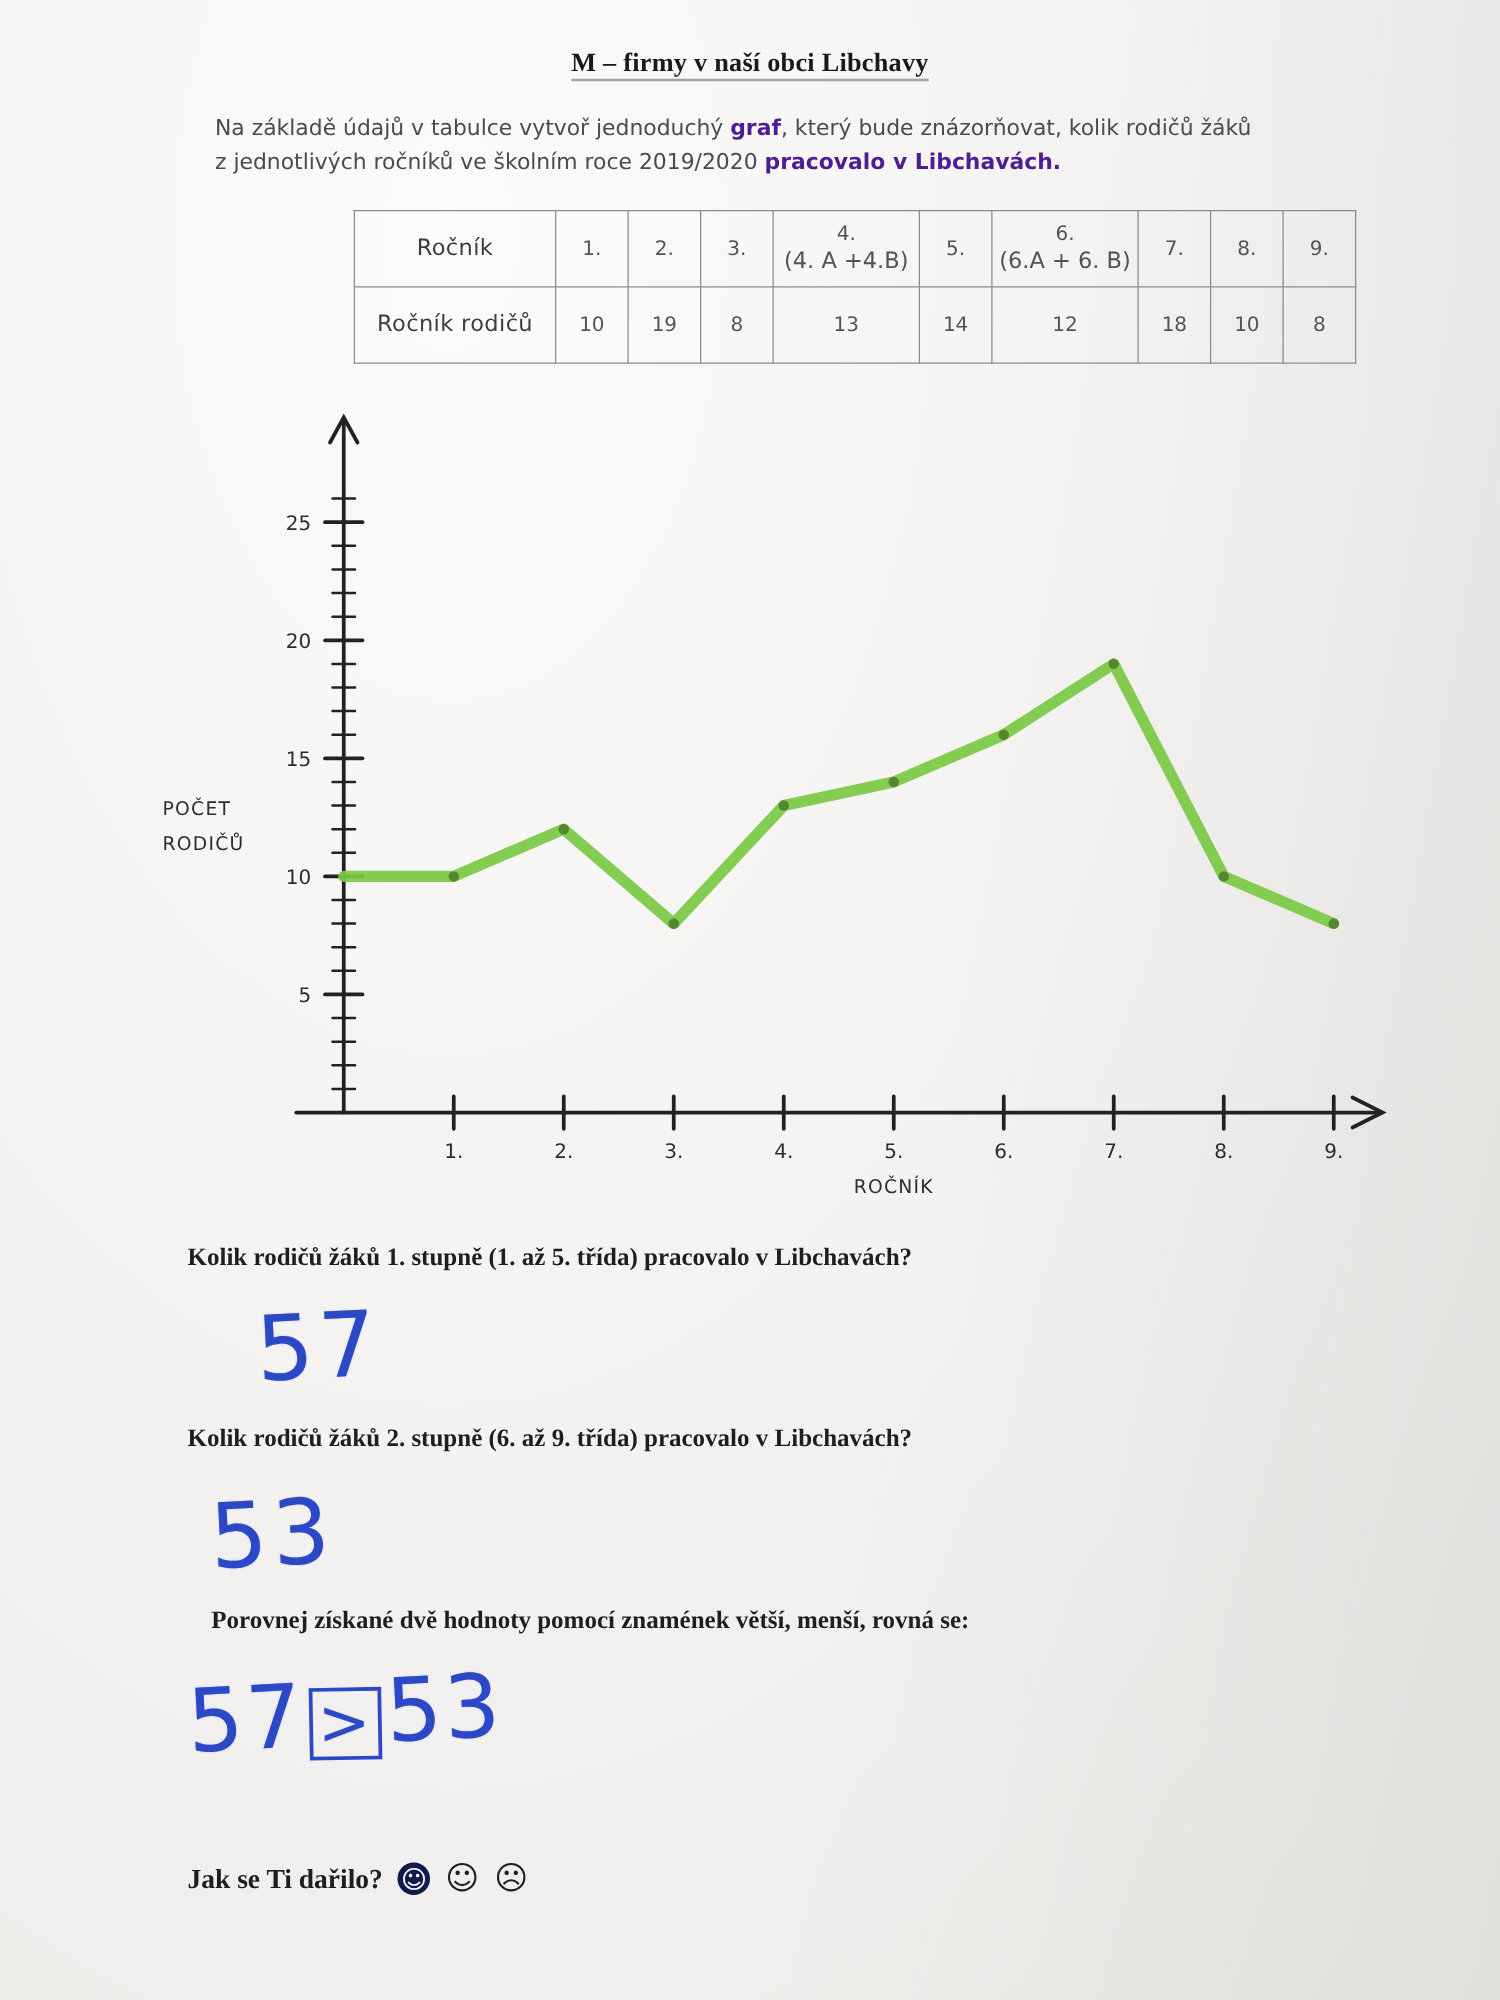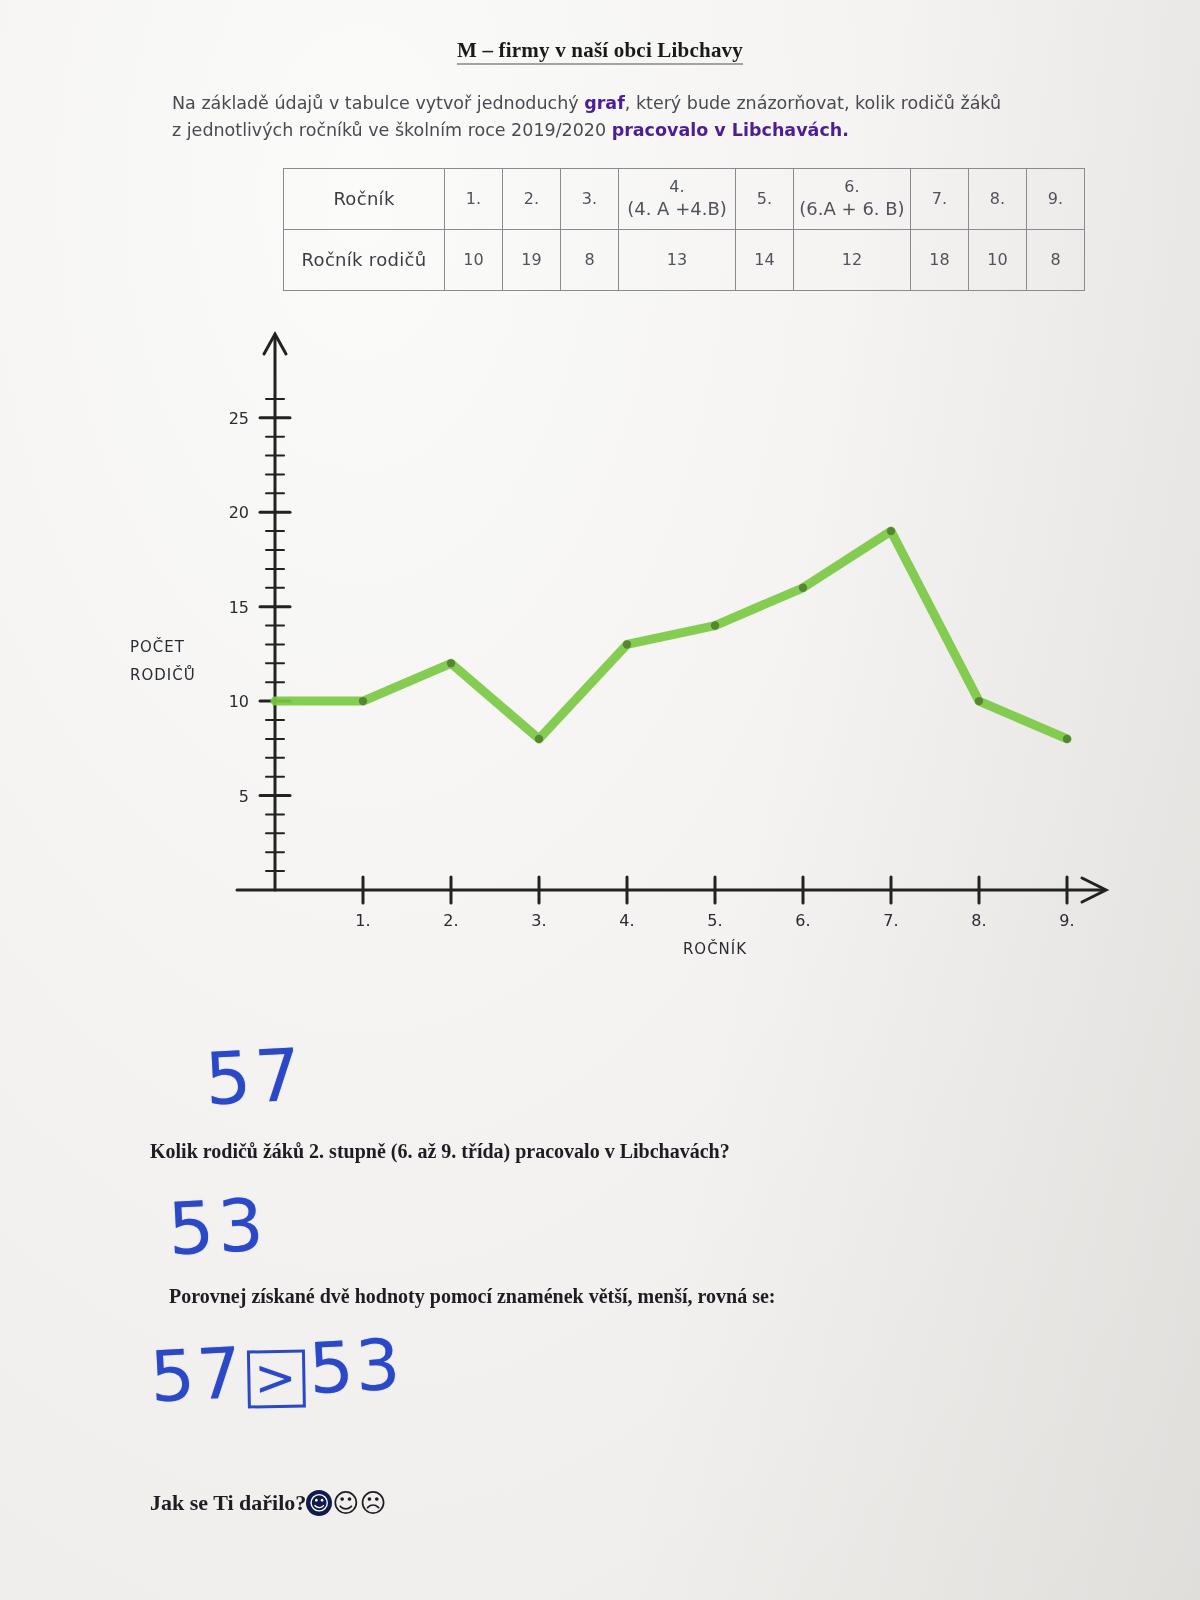--- a/index.html
+++ b/index.html
@@ -160,20 +160,21 @@
 
   .footer {
     position: absolute;
     top: 1490px;
     left: 150px;
     font-size: 22px;
     font-weight: bold;
     color: #1d1d23;
     display: flex;
     align-items: center;
+    gap: 12px;
   }
   .face {
     font-family: "DejaVu Sans", sans-serif;
     font-size: 26px;
     line-height: 1;
   }
   .face.happy {
     color: #0f1b4c;
     background: #0f1b4c;
     color: #fff;
@@ -324,20 +325,21 @@
           <circle cx="947" cy="418.8888888888889" r="4.2" fill="#4e7a2a" opacity="0.85"></circle>
         </g>
       <g id="axisnames-layer">
           <text x="10" y="332" class="axis-name">POČET</text>
           <text x="10" y="360.33333333333337" class="axis-name">RODIČŮ</text>
           <text x="595" y="634" text-anchor="middle" class="axis-name">ROČNÍK</text>
         </g>
     </svg>
   </div>
 
+  <div class="question" id="q1">Kolik rodičů žáků 1. stupně (1. až 5. třída) pracovalo v Libchavách?</div>
   <div class="answer" id="a1">57</div>
 
   <div class="question" id="q2">Kolik rodičů žáků 2. stupně (6. až 9. třída) pracovalo v Libchavách?</div>
   <div class="answer" id="a2">53</div>
 
   <div class="question" id="q3">Porovnej získané dvě hodnoty pomocí znamének větší, menší, rovná se:</div>
   <div class="answer" id="a3"><span>57</span><span class="compare-sign">&gt;</span><span>53</span></div>
 
   <div class="footer">
     <span>Jak se Ti dařilo?</span>

